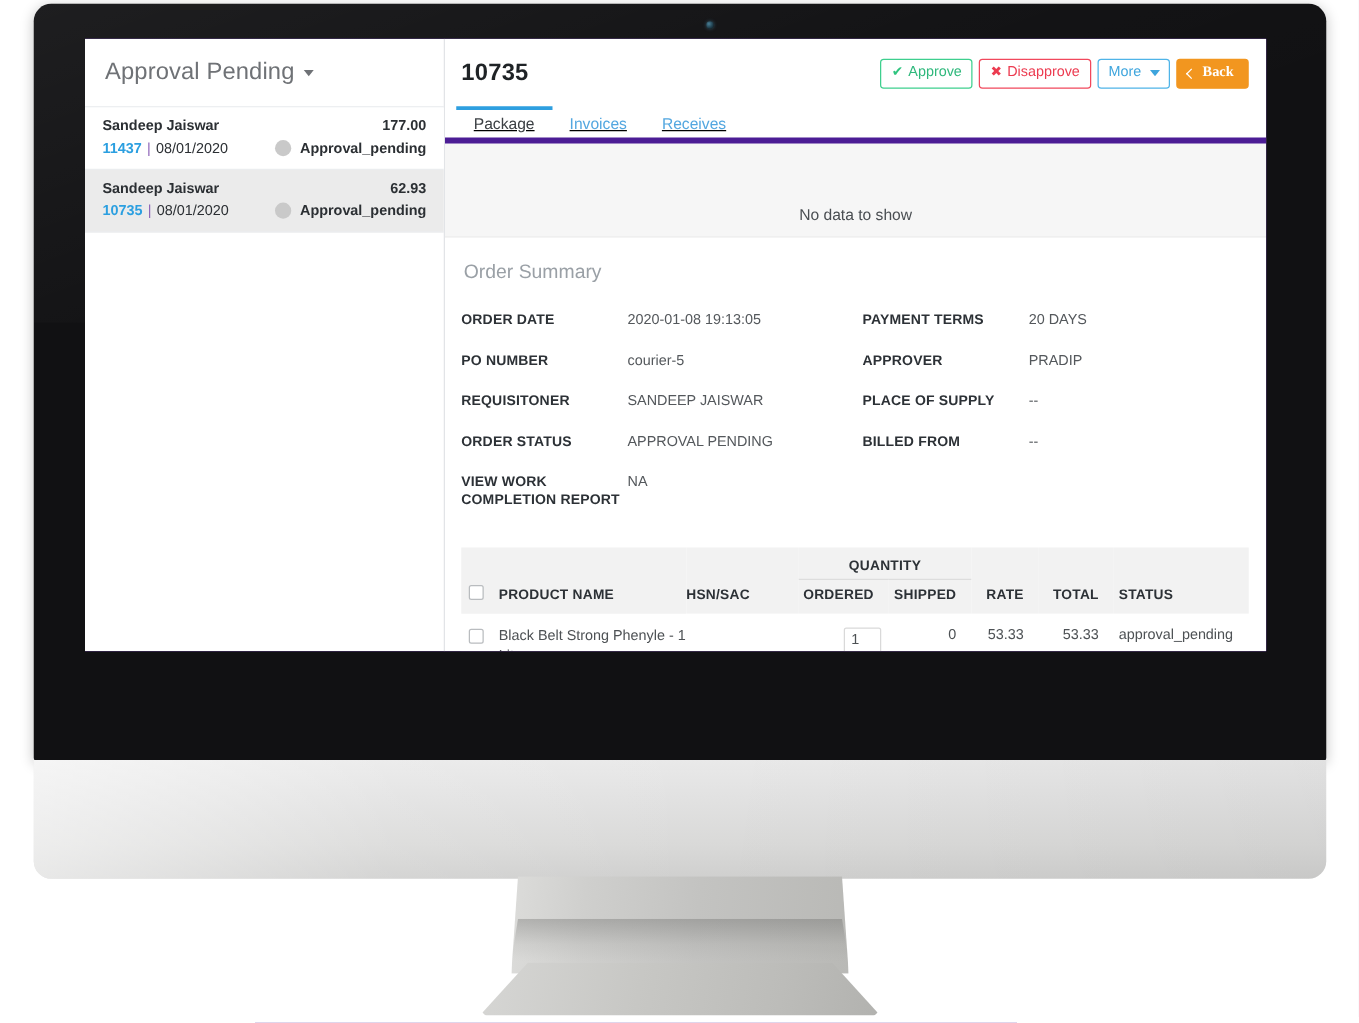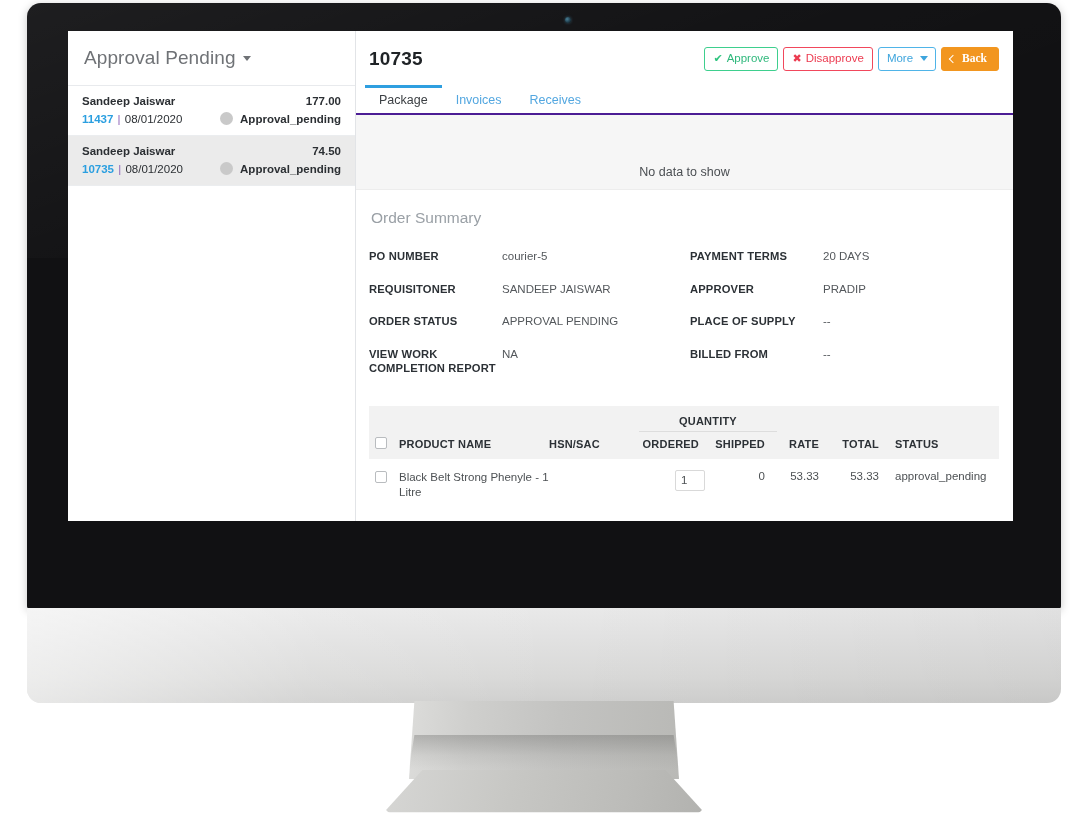--- a/index.html
+++ b/index.html
@@ -263,23 +263,24 @@
     transform: rotate(45deg);
     margin-right: 1px;
   }
 
   
   .tabs {
     display: flex;
     align-items: stretch;
     height: 29px;
     flex: 0 0 29px;
-    border-bottom: 2px solid #4c1d95;
+    border-bottom: 5px solid #4c1d95;
     background: #ffffff;
     padding-left: 9px;
+    text-decoration: underline;
   }
   .tab {
     padding: 0 14px;
     font-size: 12.5px;
     color: #53a7e0;
     display: flex;
     align-items: center;
     cursor: pointer;
     border-top: 3px solid transparent;
     position: relative;
@@ -465,21 +466,21 @@
           <span class="li-status-wrap">
             <span class="status-dot"></span>
             <span class="li-status">Approval_pending</span>
           </span>
         </div>
       </div>
 
       <div class="list-item selected">
         <div class="li-row1">
           <span class="li-name">Sandeep Jaiswar</span>
-          <span class="li-amount">74.50</span>
+          <span class="li-amount">62.93</span>
         </div>
         <div class="li-row2">
           <span class="li-meta"><span class="li-id">10735</span>&nbsp;<span class="li-sep">|</span>&nbsp;<span>08/01/2020</span></span>
           <span class="li-status-wrap">
             <span class="status-dot"></span>
             <span class="li-status">Approval_pending</span>
           </span>
         </div>
       </div>
     </aside>
@@ -519,20 +520,24 @@
         <div class="nodata-panel">
           <span class="nodata-text">No data to show</span>
         </div>
 
         <div class="summary-wrap">
           <div class="summary-title">Order Summary</div>
 
           <div class="summary-grid">
 
             <div class="summary-col left">
+              <div class="field-row">
+                <div class="field-label">ORDER DATE</div>
+                <div class="field-value">2020-01-08 19:13:05</div>
+              </div>
               <div class="field-row">
                 <div class="field-label">PO NUMBER</div>
                 <div class="field-value">courier-5</div>
               </div>
               <div class="field-row">
                 <div class="field-label">REQUISITONER</div>
                 <div class="field-value">SANDEEP JAISWAR</div>
               </div>
               <div class="field-row">
                 <div class="field-label">ORDER STATUS</div>

